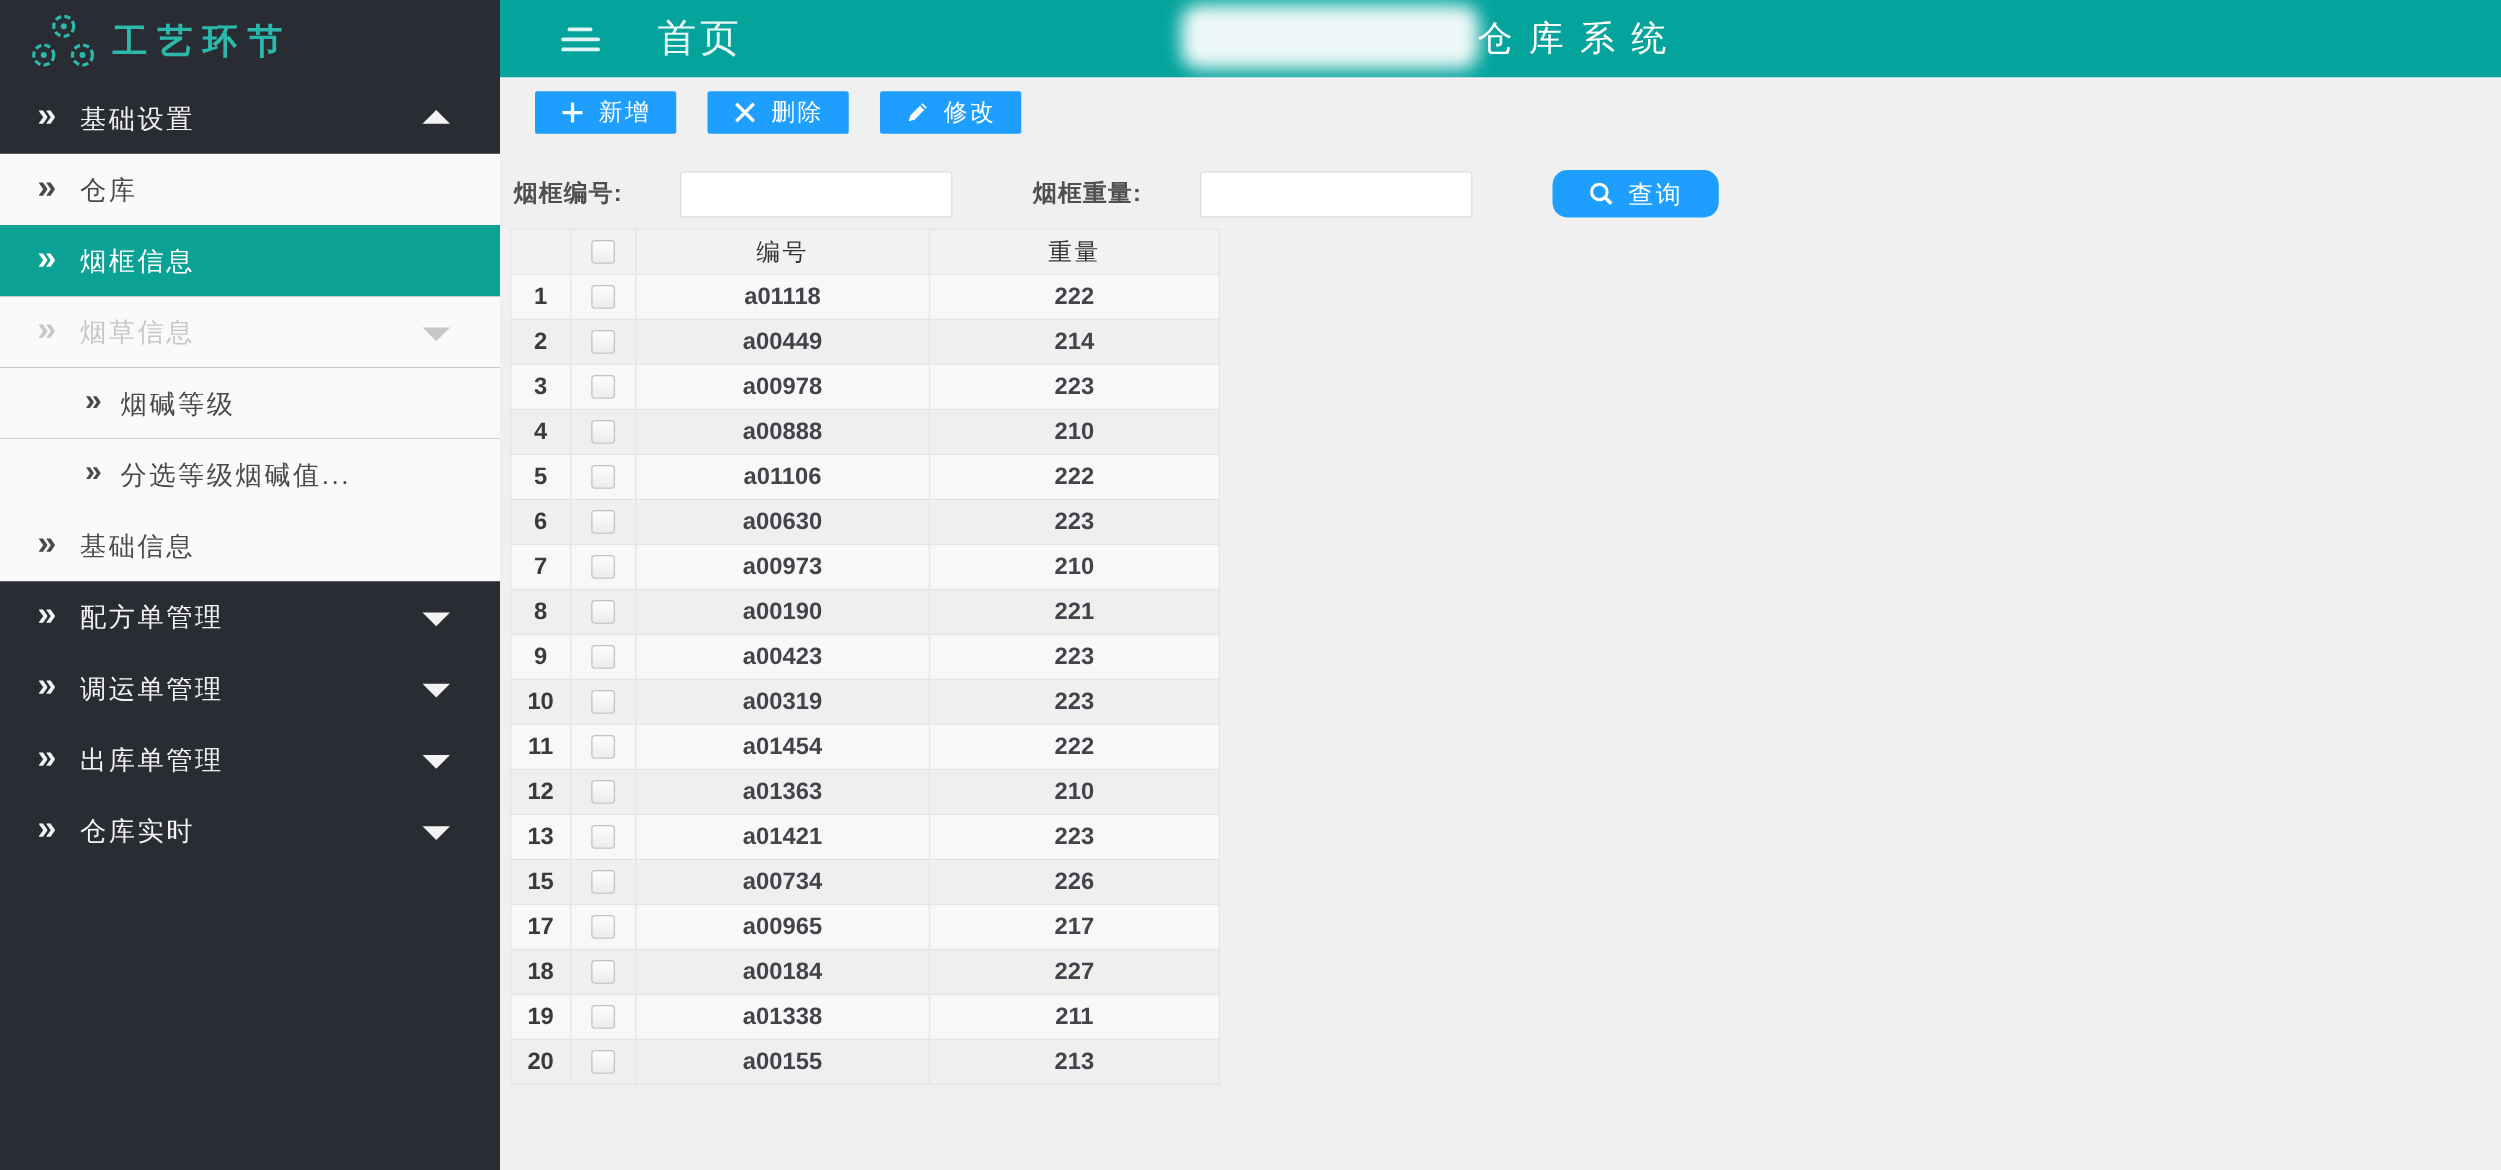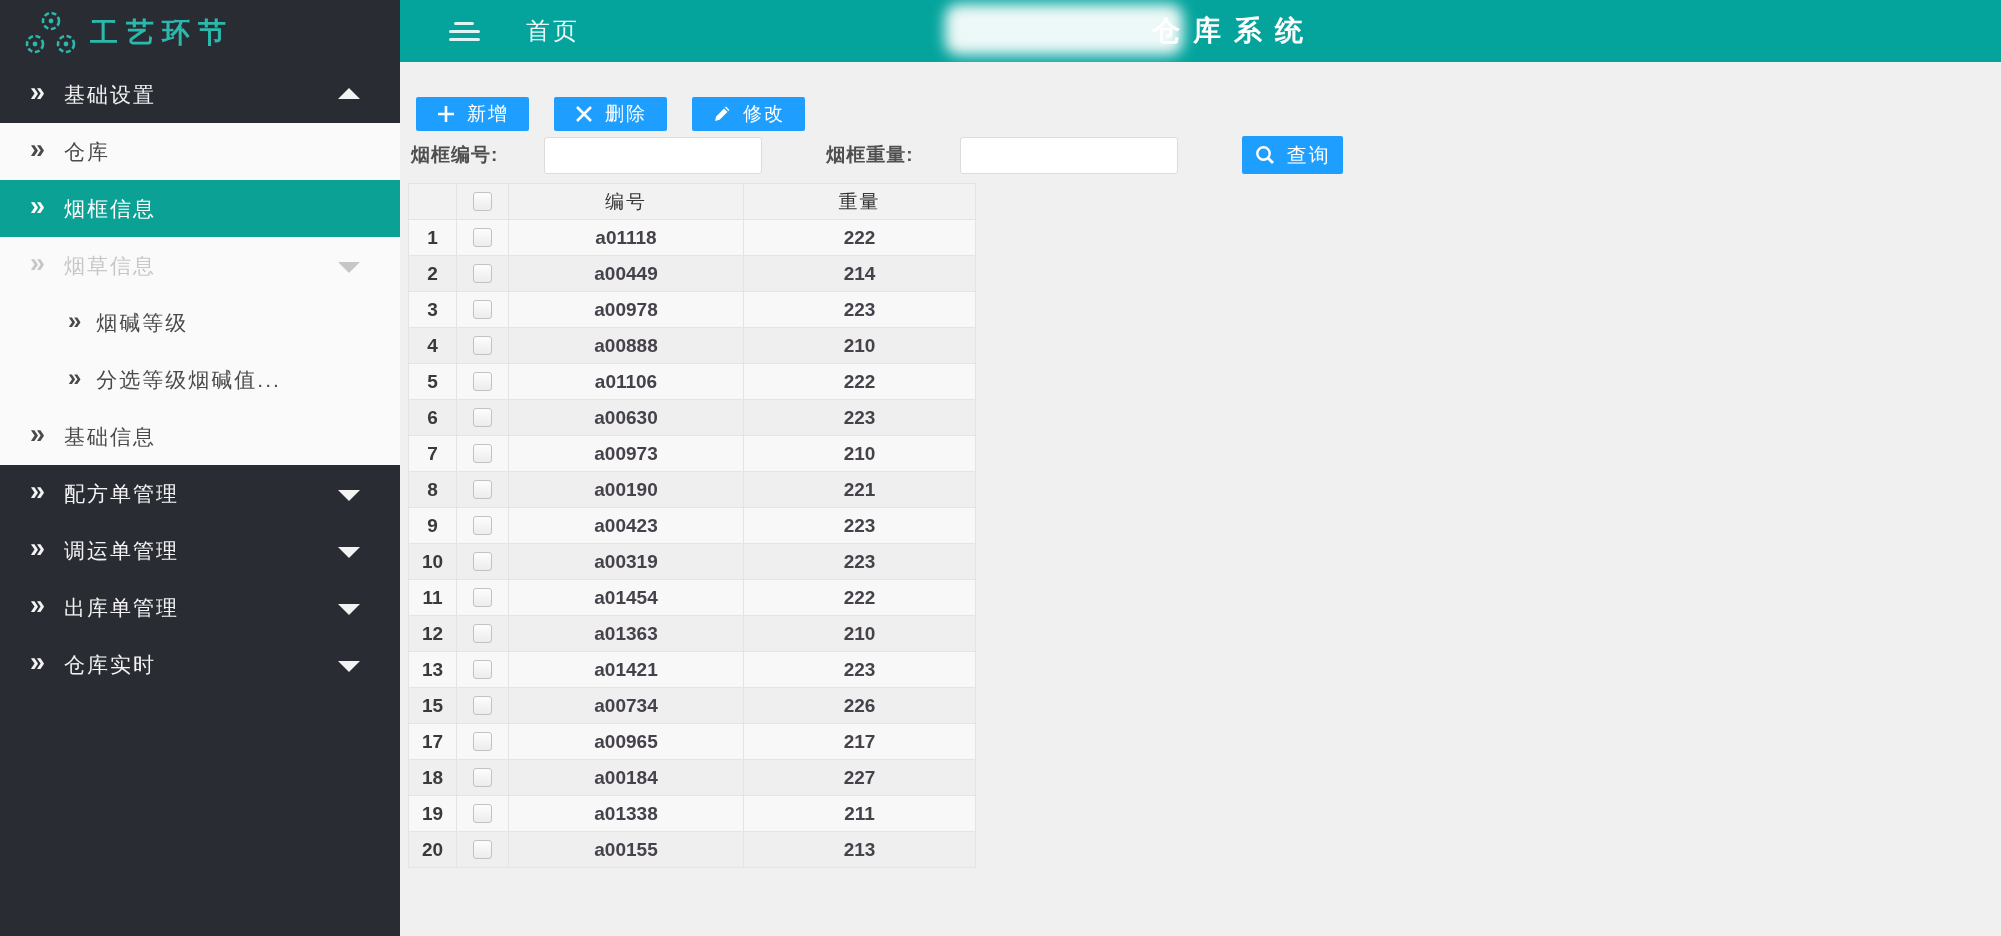--- a/index.html
+++ b/index.html
@@ -25,37 +25,37 @@
   .caret-up { margin-top:-7px; border-left:11px solid transparent; border-right:11px solid transparent; border-bottom:11px solid currentColor; }
 
   
   .main { flex:1; display:flex; flex-direction:column; position:relative; }
   .topbar { height:62px; background:#04A49D; display:flex; align-items:center; position:relative; flex:none; }
   .hamburger { margin-left:48px; width:32px; cursor:pointer; }
   .hamburger i { display:block; height:3px; background:rgba(255,255,255,0.88); margin:5px auto; border-radius:2px; }
   .hamburger i:nth-child(1) { width:20px; }
   .hamburger i:nth-child(2) { width:31px; }
   .hamburger i:nth-child(3) { width:31px; }
-  .page-title { color:#EAF9F7; font-size:24px; margin-left:46px; letter-spacing:3px; }
+  .page-title { color:#EAF9F7; font-size:31px; margin-left:46px; letter-spacing:3px; }
   .redacted-blob { position:absolute; left:545px; top:4px; width:238px; height:51px; background:#FFFFFF; opacity:0.93; filter:blur(7px); border-radius:14px; }
-  .system-title { position:absolute; left:752px; top:50%; transform:translateY(-50%); color:#FFFFFF; font-size:28px; letter-spacing:13px; font-weight:700; white-space:nowrap; }
+  .system-title { position:absolute; left:782px; top:50%; transform:translateY(-50%); color:#FFFFFF; font-size:28px; letter-spacing:13px; font-weight:400; white-space:nowrap; }
 
   .content { flex:1; position:relative; background:#EFF0EF; }
 
   
-  .toolbar { position:absolute; left:16px; top:11px; display:flex; gap:25px;margin-top:24px; }
+  .toolbar { position:absolute; left:28px; top:11px; display:flex; gap:25px; }
   .btn { height:34px; background:#1E9FFF; color:#FFFFFF; border:none; border-radius:2px; font-size:19px; display:flex; align-items:center; gap:11px; padding:0 20px; cursor:pointer; font-family:inherit; letter-spacing:2px; }
   .btn svg { display:block; }
 
   
   .search-row { position:absolute; left:11px; top:74px; display:flex; align-items:center;gap:36px; }
   .search-label { font-size:19px; color:#4F4F4F; font-weight:bold; letter-spacing:1px; white-space:nowrap; }
   .search-input { width:218px; height:37px; border:1px solid #DCDCDC; border-radius:3px; background:#FFFFFF; margin-left:10px; font-size:18px; padding:0 8px; outline:none; font-family:inherit; }
   .lbl2 { margin-left:28px; }
-  .btn-query { margin-left:28px; height:38px; font-size:20px; padding:0 12px; }
+  .btn-query { margin-left:28px; height:38px; font-size:20px; padding:0 28px;border-radius:12px; }
 
   
   .grid { position:absolute; left:8px; top:121px; }
   table { border-collapse:collapse; font-size:19px; }
   th, td { border:1px solid #E4E4E4; height:36px; text-align:center; padding:0; }
   thead th { background:#F2F2F2; color:#333333; font-weight:normal; letter-spacing:2px; }
   tbody tr:nth-child(odd) td { background:#F7F8F7; }
   tbody tr:nth-child(even) td { background:#EFEFEF; }
   .col-idx { width:48px; }
   .col-chk { width:52px; }

